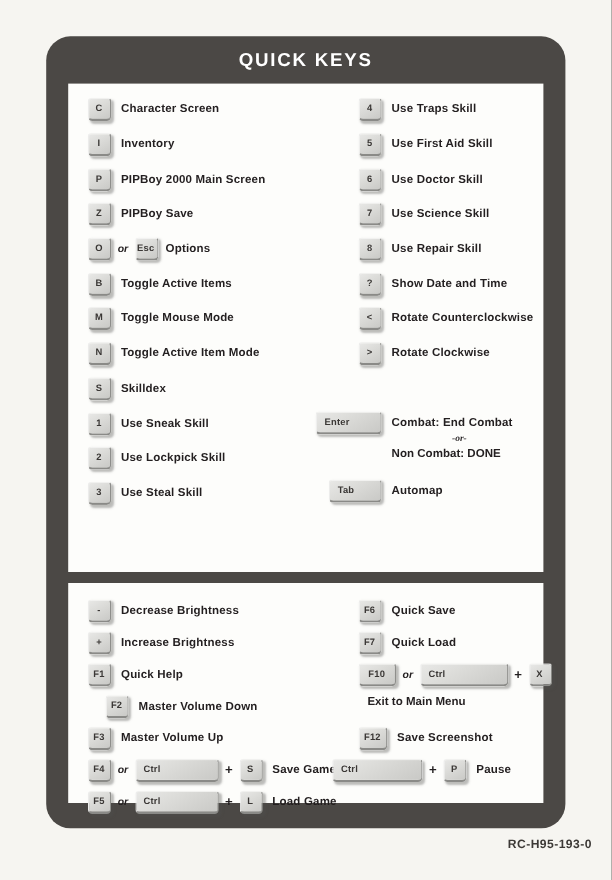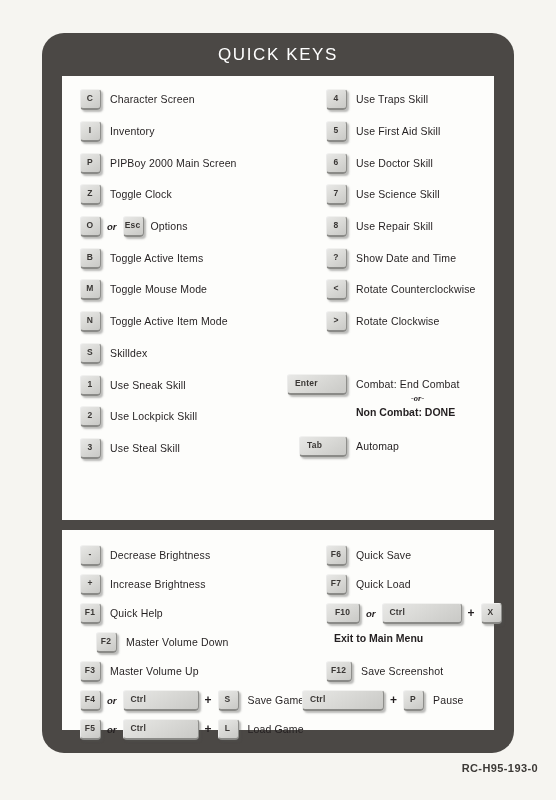--- a/index.html
+++ b/index.html
@@ -28,21 +28,21 @@
   }
 
   #card-title {
     position: absolute;
     left: 0;
     top: 12px;
     width: 100%;
     text-align: center;
     color: #ffffff;
     font-size: 17px;
-    font-weight: normal;
+    font-weight: bold;
     letter-spacing: 1.6px;
   }
 
   
   .panel {
     position: absolute;
     background: #fdfdfb;
     left: 20px;
     width: 432px;
     box-sizing: border-box;
@@ -63,21 +63,21 @@
     position: absolute;
     left: 0;
     display: flex;
     align-items: center;
     height: 26px;
     white-space: nowrap;
   }
 
   .label {
     font-size: 10.5px;
-    font-weight: normal;
+    font-weight: bold;
     color: #231f20;
     letter-spacing: 0.15px;
   }
   .label.ml  { margin-left: 9px; }
   .label.ml2 { margin-left: 7px; }
 
   .or {
     font-size: 9.5px;
     font-style: italic;
     font-weight: bold;
@@ -188,21 +188,21 @@
         <span class="key">
             <span class="cap">P</span>
           </span>
         <span class="label ml">PIPBoy 2000 Main Screen</span>
       </div>
 
       <div class="row" style="top:105px;left:18px">
         <span class="key">
             <span class="cap">Z</span>
           </span>
-        <span class="label ml">Toggle Clock</span>
+        <span class="label ml">PIPBoy Save</span>
       </div>
 
       <div class="row" style="top:137px;left:18px">
         <span class="key">
             <span class="cap">O</span>
           </span>
         <span class="or">or</span>
         <span class="key">
             <span class="cap">Esc</span>
           </span>

